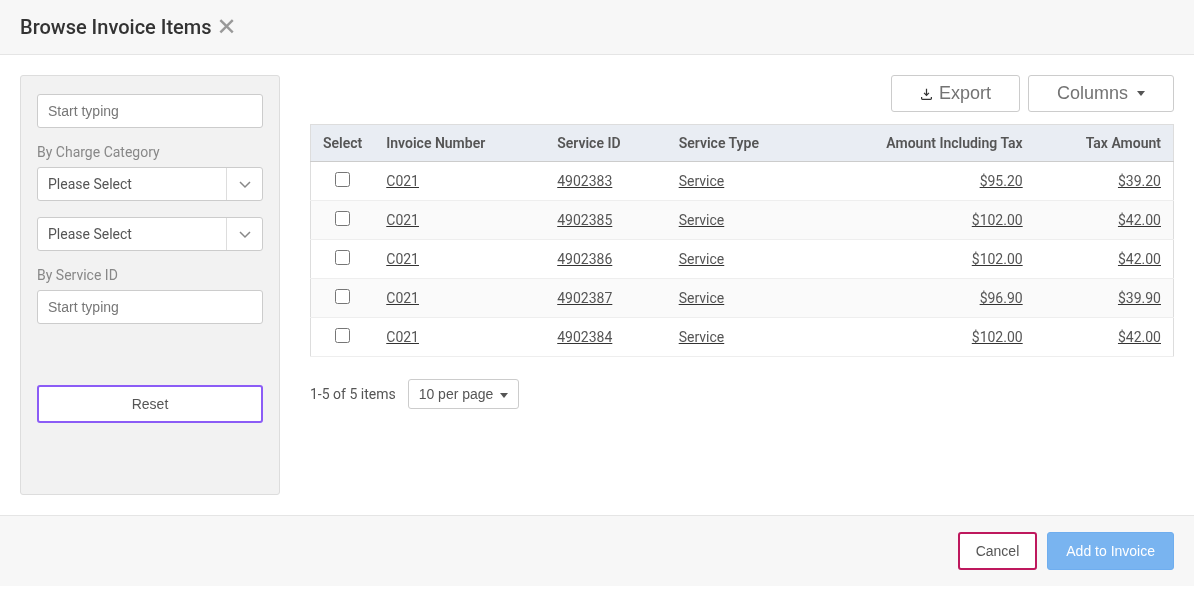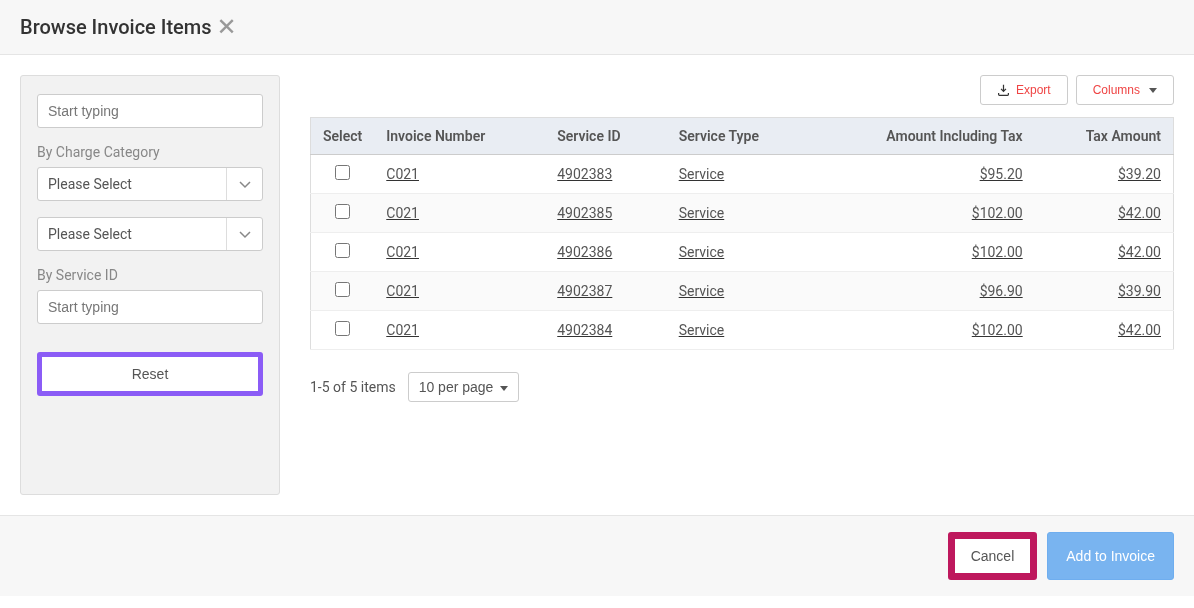--- a/index.html
+++ b/index.html
@@ -81,41 +81,41 @@
       width: 36px;
       border-left: 1px solid #ddd;
       text-align: center;
       color: #888;
       padding: 8px 0;
     }
     .reset-btn {
       width: 100%;
       padding: 9px;
       background: #fff;
-      border: 5px solid #8b5cf6;
-      border-radius: 3px;
-      font-size: 14px;
-      color: #555;
-      cursor: pointer;
-      margin-top: 12px;
+      border: 2px solid #8b5cf6;
+      border-radius: 3px;
+      font-size: 14px;
+      color: #555;
+      cursor: pointer;
+      margin-top: 45px;
     }
     .main-content { flex: 1; }
     .toolbar {
       display: flex;
       justify-content: flex-end;
       gap: 8px;
       margin-bottom: 12px;
     }
     .tb-btn {
-      padding: 7px 16px;
+      padding: 7px 28px;
       border: 1px solid #ccc;
       border-radius: 3px;
       background: #fff;
-      font-size: 12px;
-      color: #ef4444;
+      font-size: 18px;
+      color: #737373;
       cursor: pointer;
       display: inline-flex;
       align-items: center;
       gap: 6px;
     }
     .caret-down {
       display: inline-block;
       width: 0; height: 0;
       border-left: 4px solid transparent;
       border-right: 4px solid transparent;
@@ -171,21 +171,21 @@
     .modal-footer {
       display: flex;
       justify-content: flex-end;
       gap: 10px;
       padding: 16px 20px;
       background: #f7f7f7;
       border-top: 1px solid #e5e5e5;
     }
     .btn-secondary {
       padding: 9px 16px;
-      border: 7px solid #be185d;
+      border: 2px solid #be185d;
       border-radius: 3px;
       background: #fff;
       font-size: 14px;
       color: #555;
       cursor: pointer;
     }
     .btn-primary {
       padding: 9px 18px;
       border: 1px solid #6faeef;
       border-radius: 3px;

